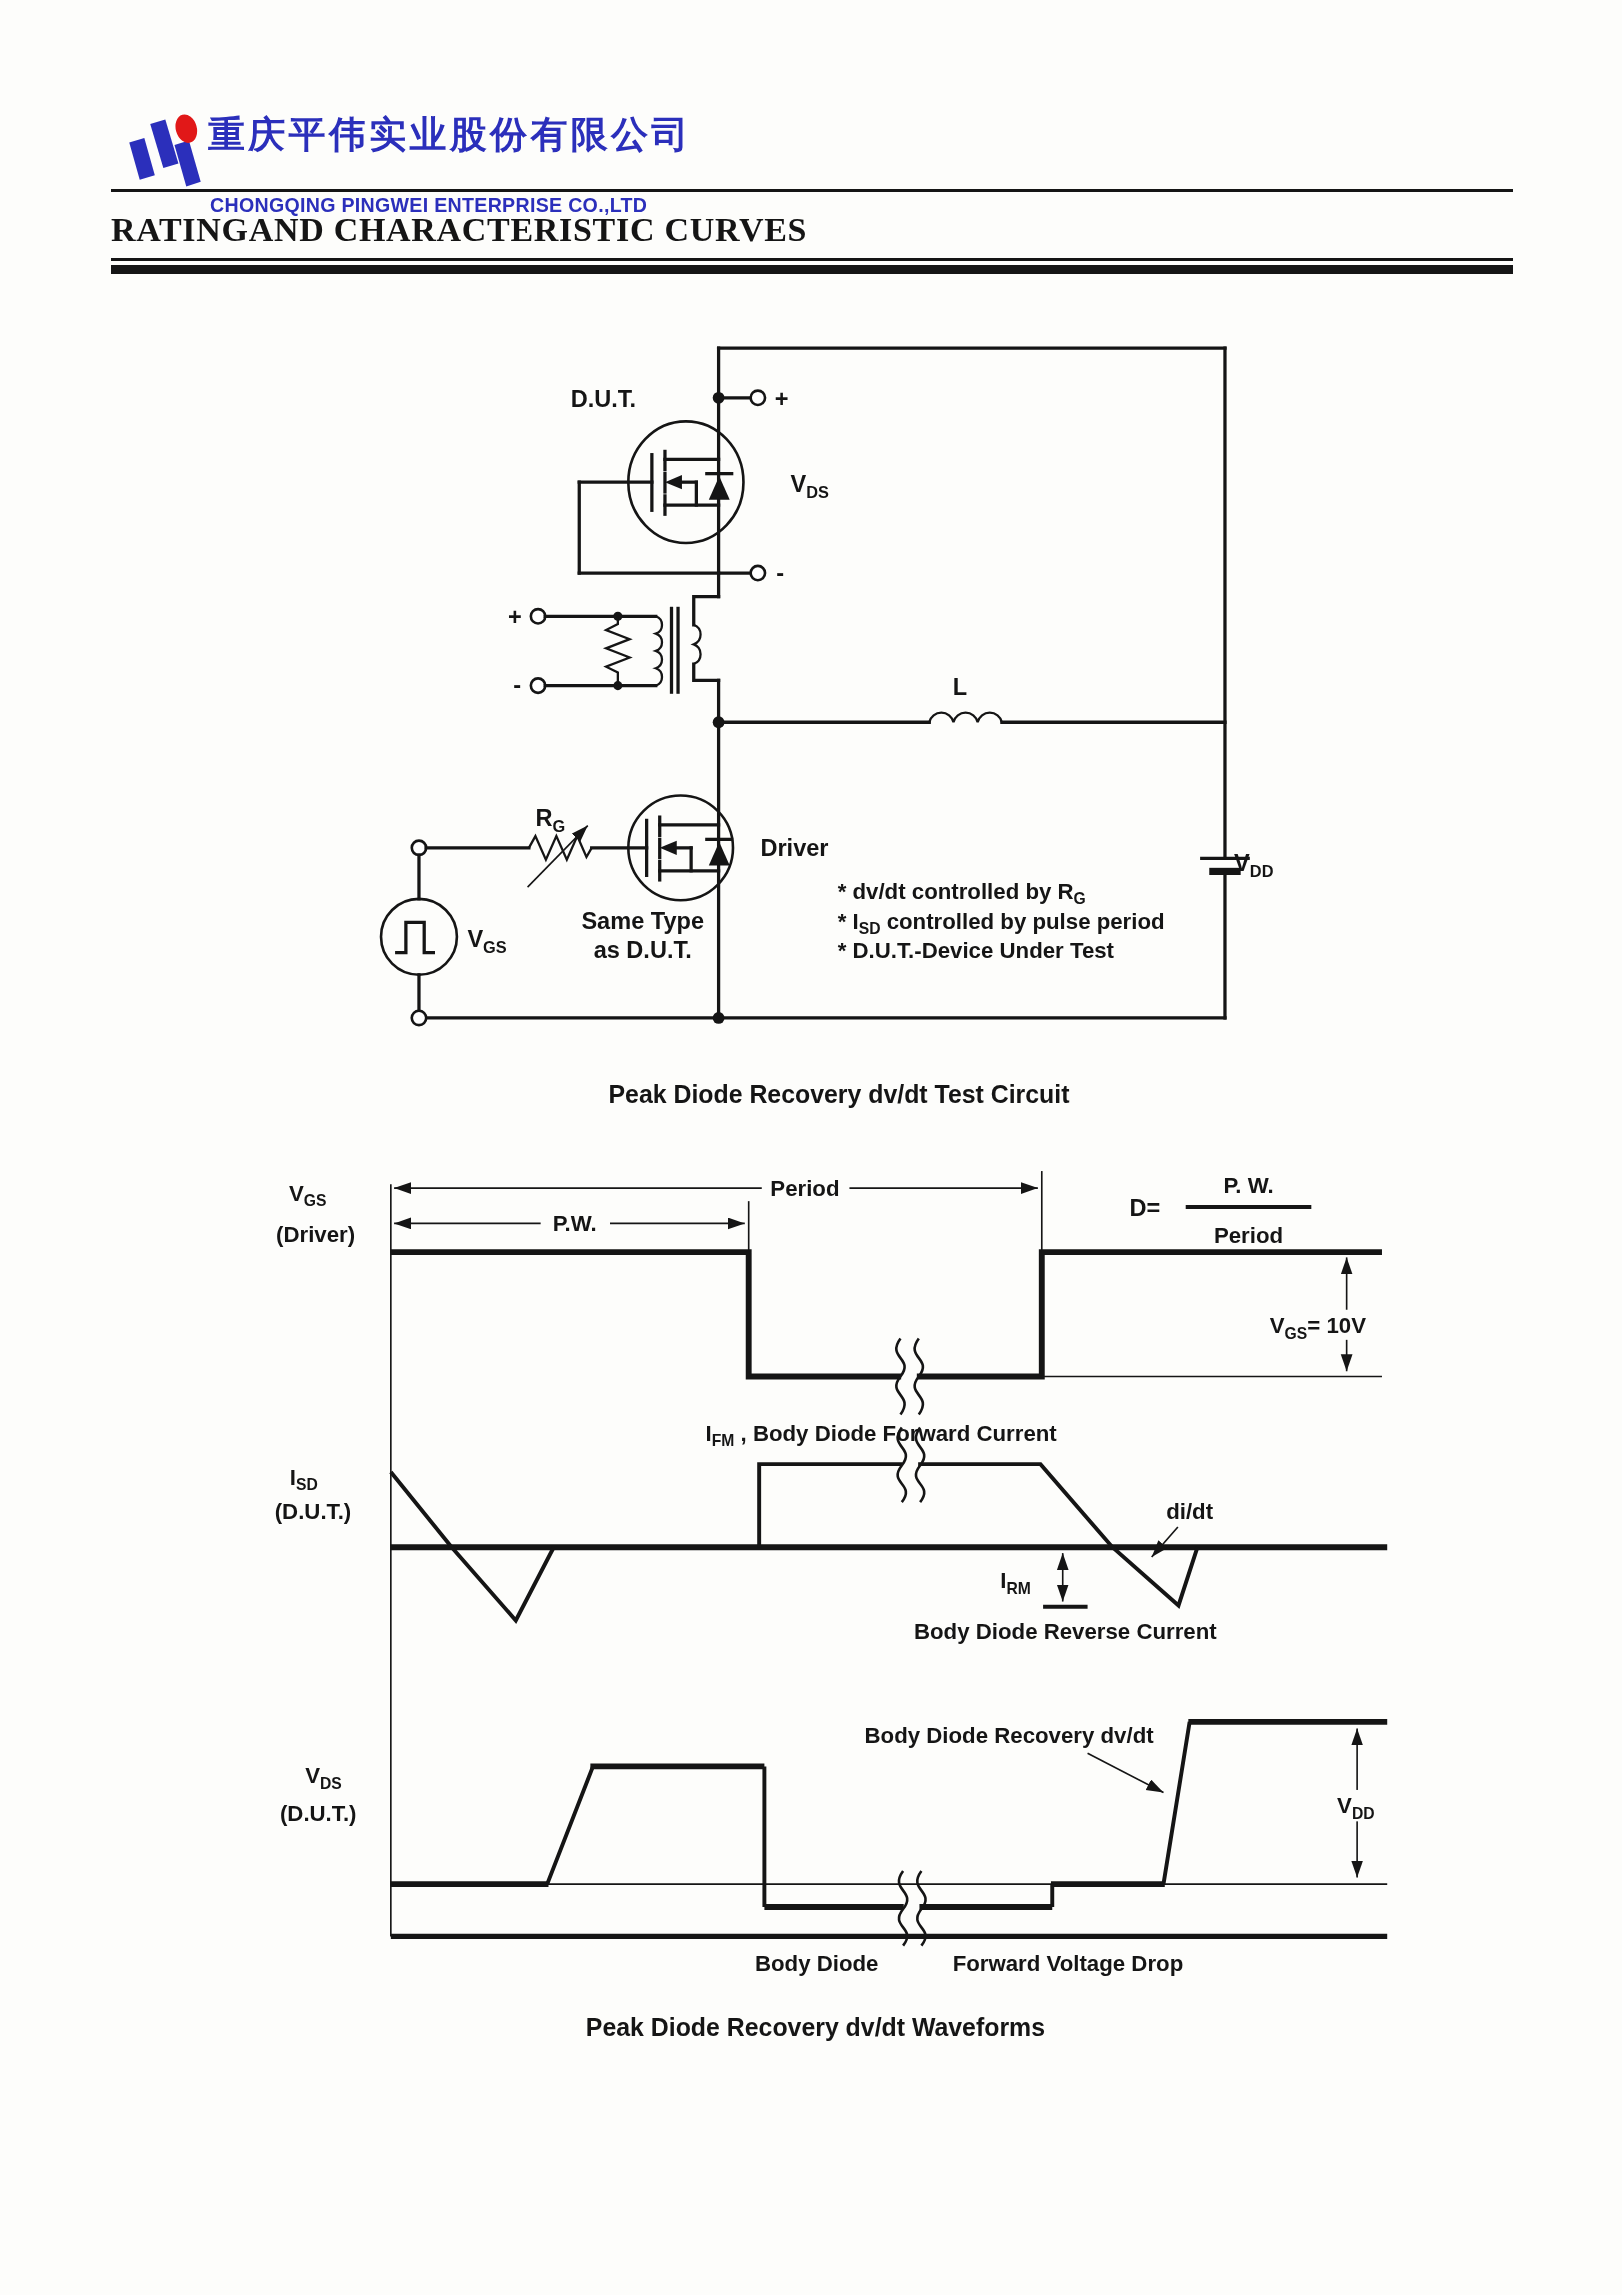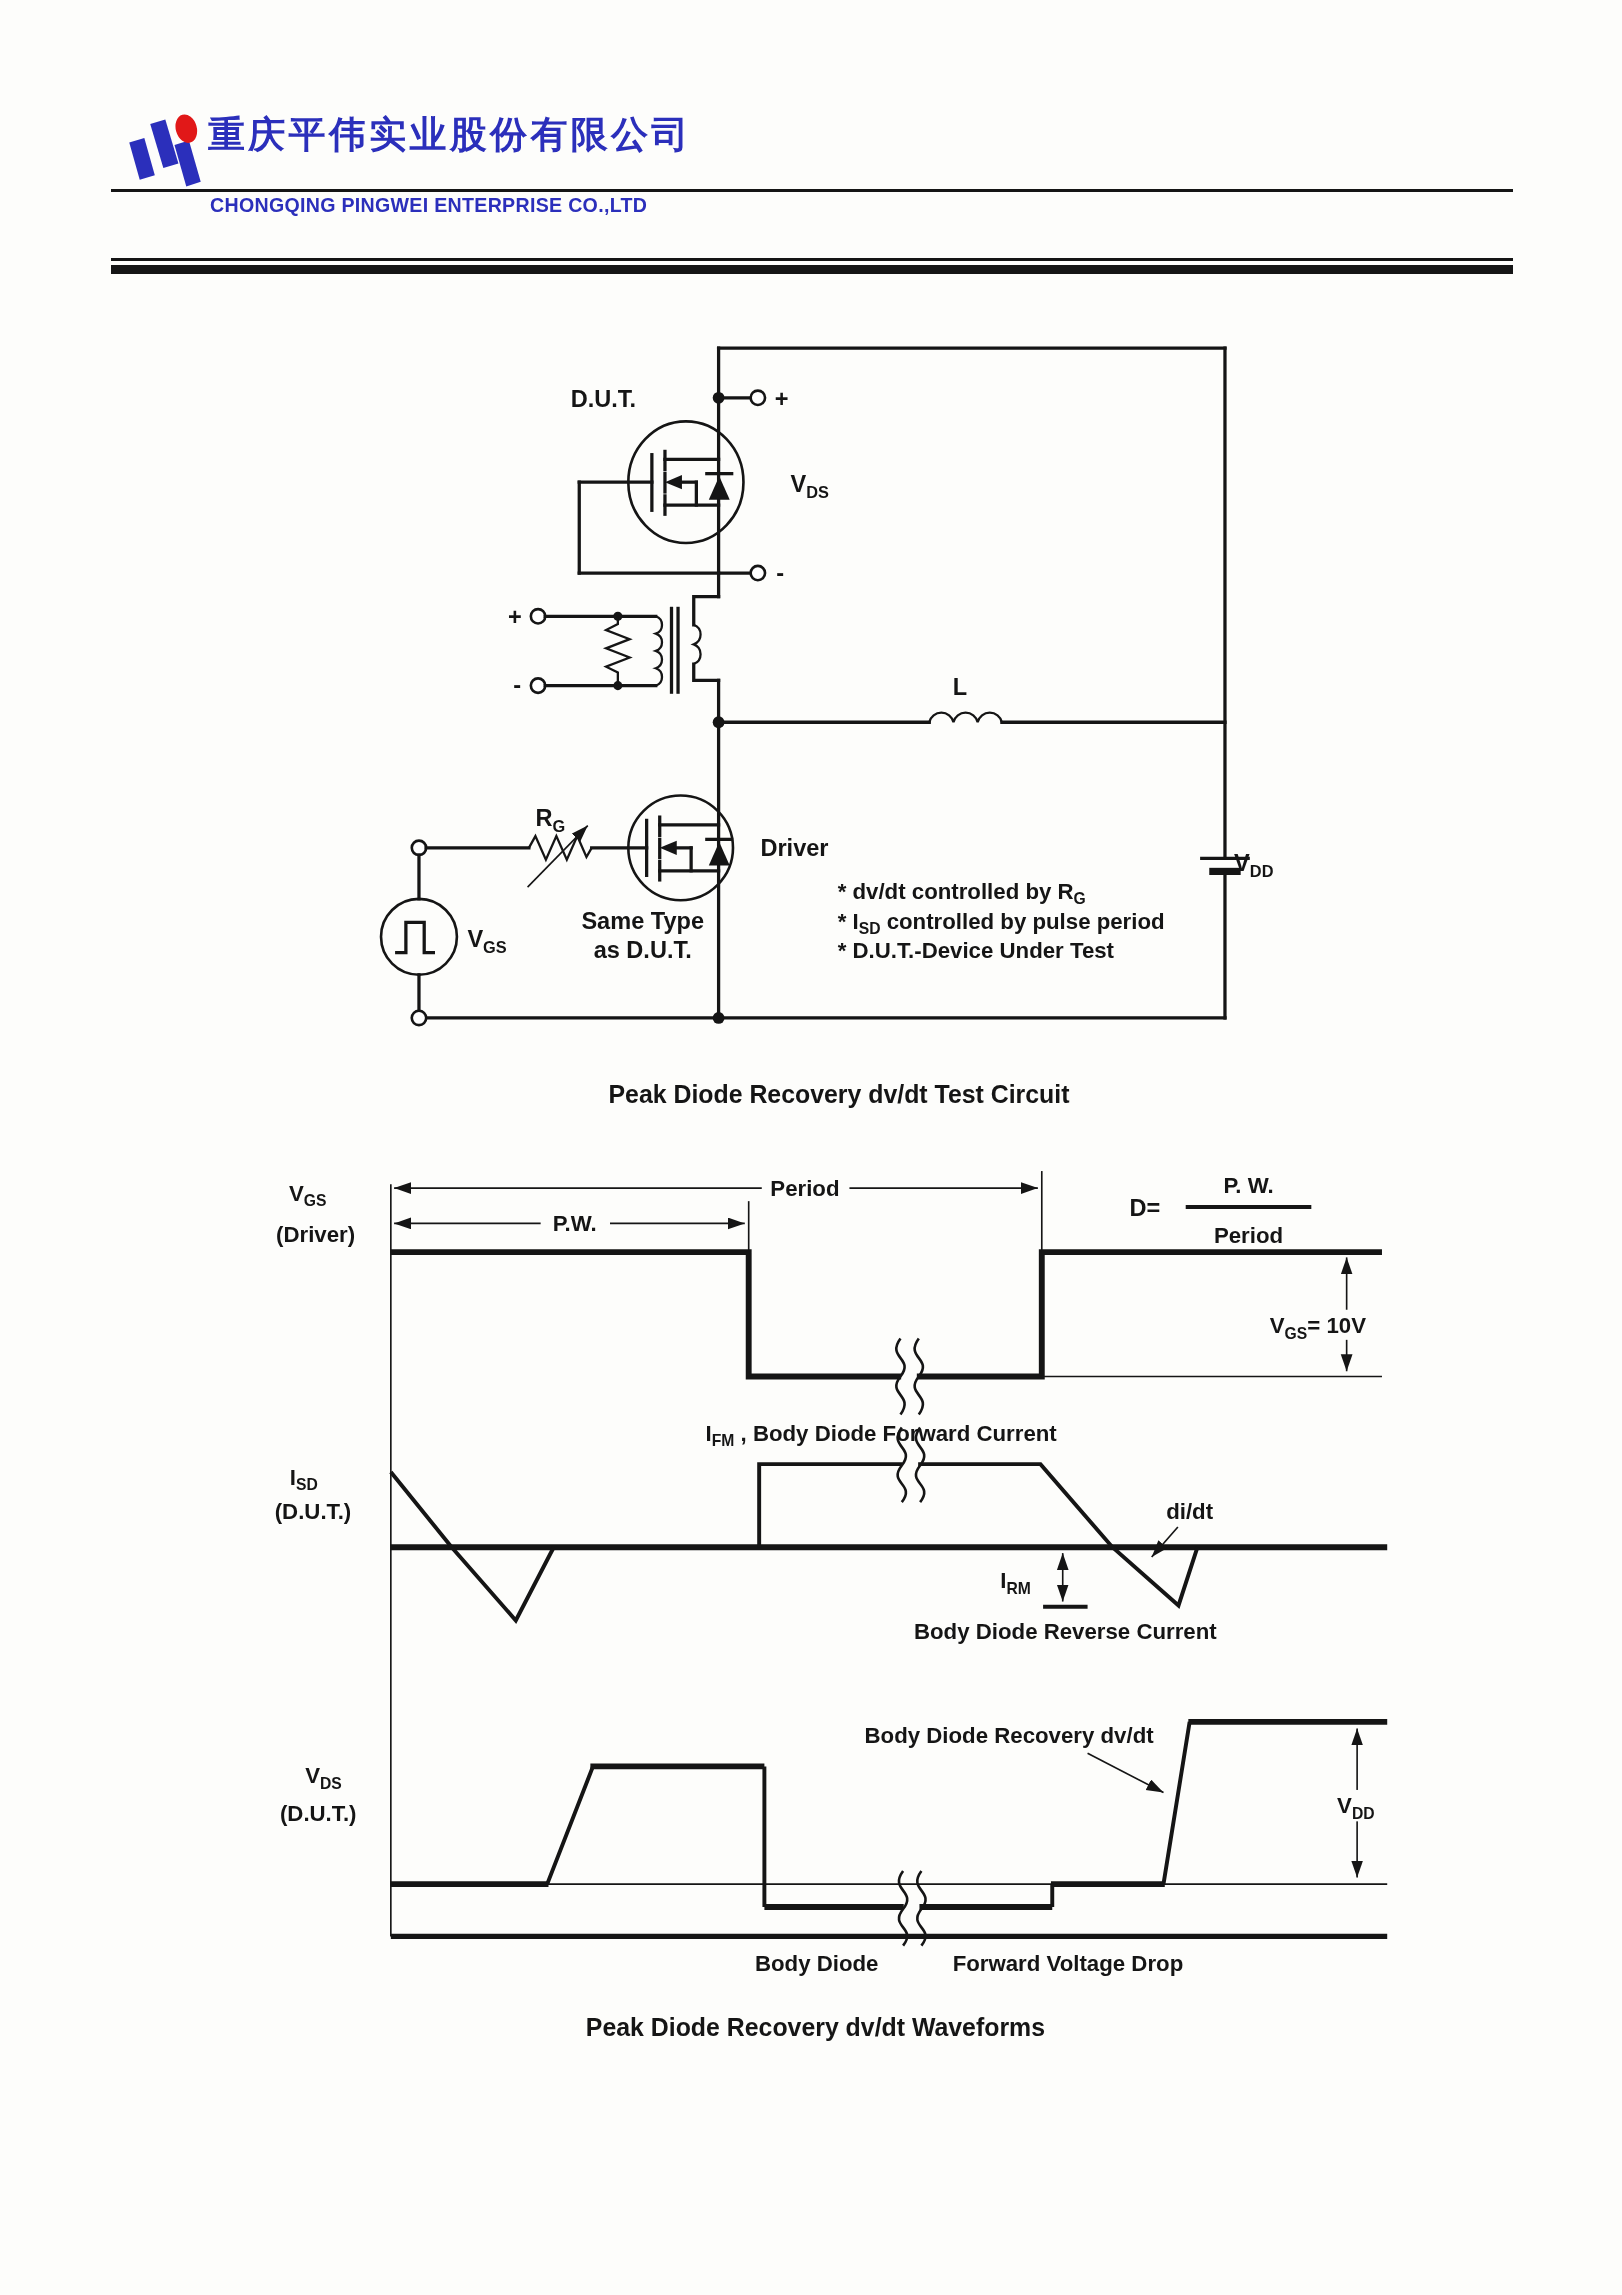--- a/index.html
+++ b/index.html
@@ -36,20 +36,21 @@
   <svg class="abs" style="left:124px;top:111px;" width="80" height="80" viewBox="0 0 122 122">
     <polygon points="8,48 31,41 47,98 24,105" fill="#2b2fbb"></polygon>
     <polygon points="40,20 63,13 83,80 60,87" fill="#2b2fbb"></polygon>
     <polygon points="77,52 99,45 117,108 95,115" fill="#2b2fbb"></polygon>
     <ellipse cx="95" cy="27" rx="16" ry="22" transform="rotate(-16 95 27)" fill="#e11818"></ellipse>
   </svg>
   <div class="abs cn" style="left:208px;top:110px;">重庆平伟实业股份有限公司</div>
   <div class="abs en" style="left:210px;top:158px;margin-top:36px;">CHONGQING PINGWEI ENTERPRISE CO.,LTD</div>
   <div class="abs hrule" style="left:111px;top:189px;width:1402px;height:2.6px;"></div>
 
+  <div class="abs doc-title" style="left:111px;top:211px;">RATINGAND CHARACTERISTIC CURVES</div>
   <div class="abs hrule" style="left:111px;top:258px;width:1402px;height:2.6px;"></div>
   <div class="abs hrule" style="left:111px;top:265px;width:1402px;height:8.5px;"></div>
 
   <svg class="abs" style="left:0;top:0;" width="1623" height="2295" viewBox="0 0 2480 3508">
     <defs>
       <marker id="ah" markerUnits="userSpaceOnUse" markerWidth="30" markerHeight="22" refX="26" refY="9" orient="auto-start-reverse">
         <path d="M0,0 L26,9 L0,18 Z" fill="#151515"></path>
       </marker>
     </defs>
 

